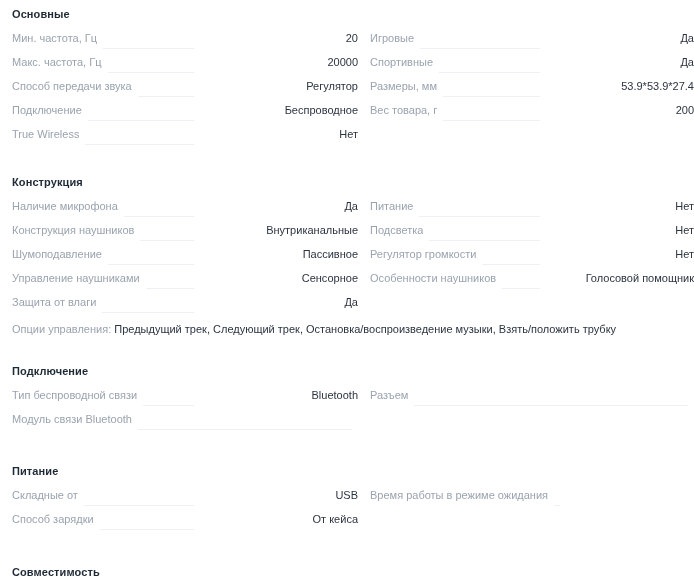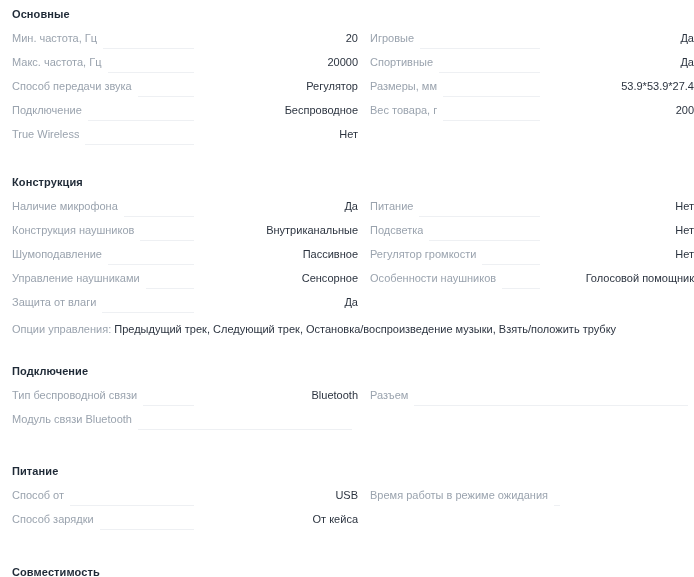--- a/index.html
+++ b/index.html
@@ -261,21 +261,21 @@
             <span class="row-value"></span>
           </div>
         </div>
       </div>
     </div>
     <div class="section" id="section-pitanie">
       <div class="section-title">Питание</div>
       <div class="rows">
         <div class="col col-left">
           <div class="row">
-            <span class="row-label">Способ от</span>
+            <span class="row-label">Складные от</span>
             <span class="leader"></span>
             <span class="row-value">USB</span>
           </div>
           <div class="row">
             <span class="row-label">Способ зарядки</span>
             <span class="leader"></span>
             <span class="row-value">От кейса</span>
           </div>
         </div>
         <div class="col col-right">

